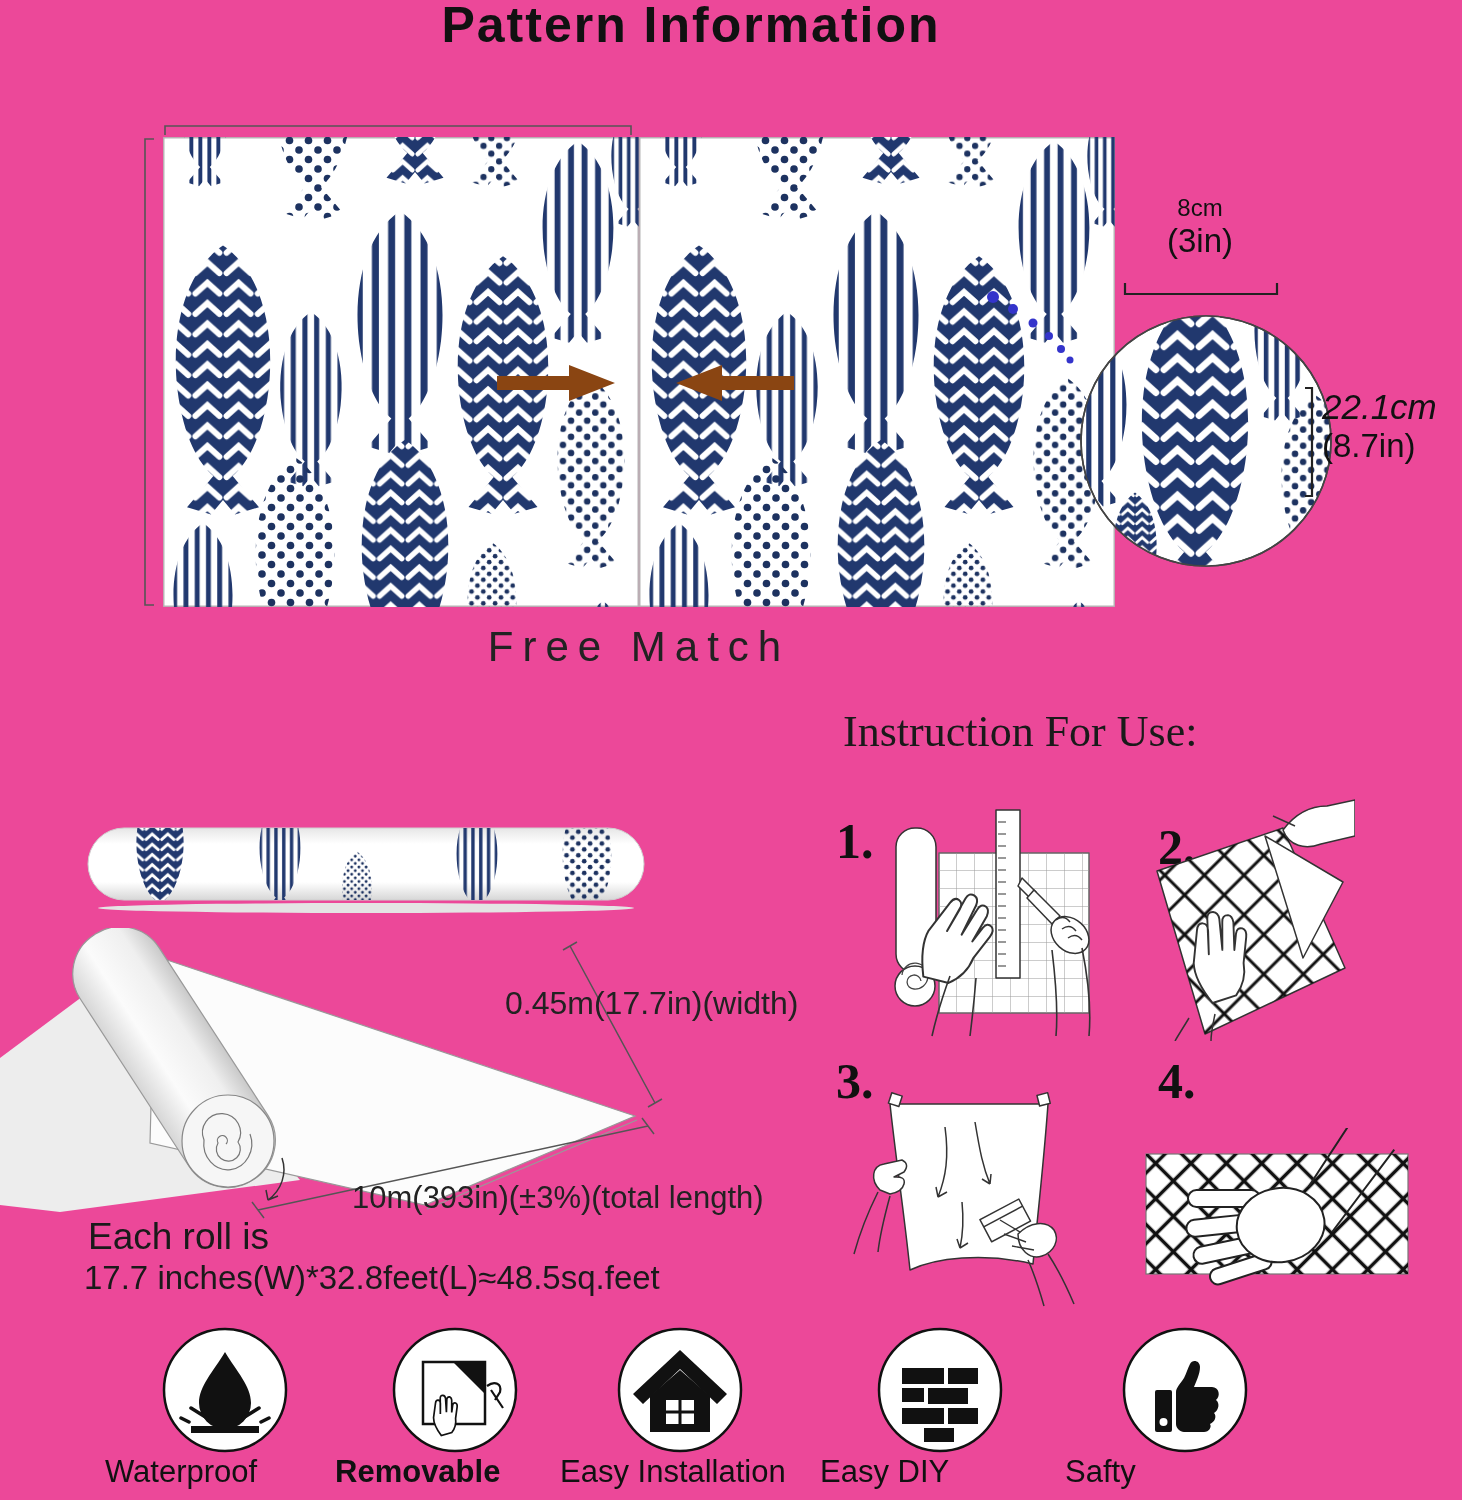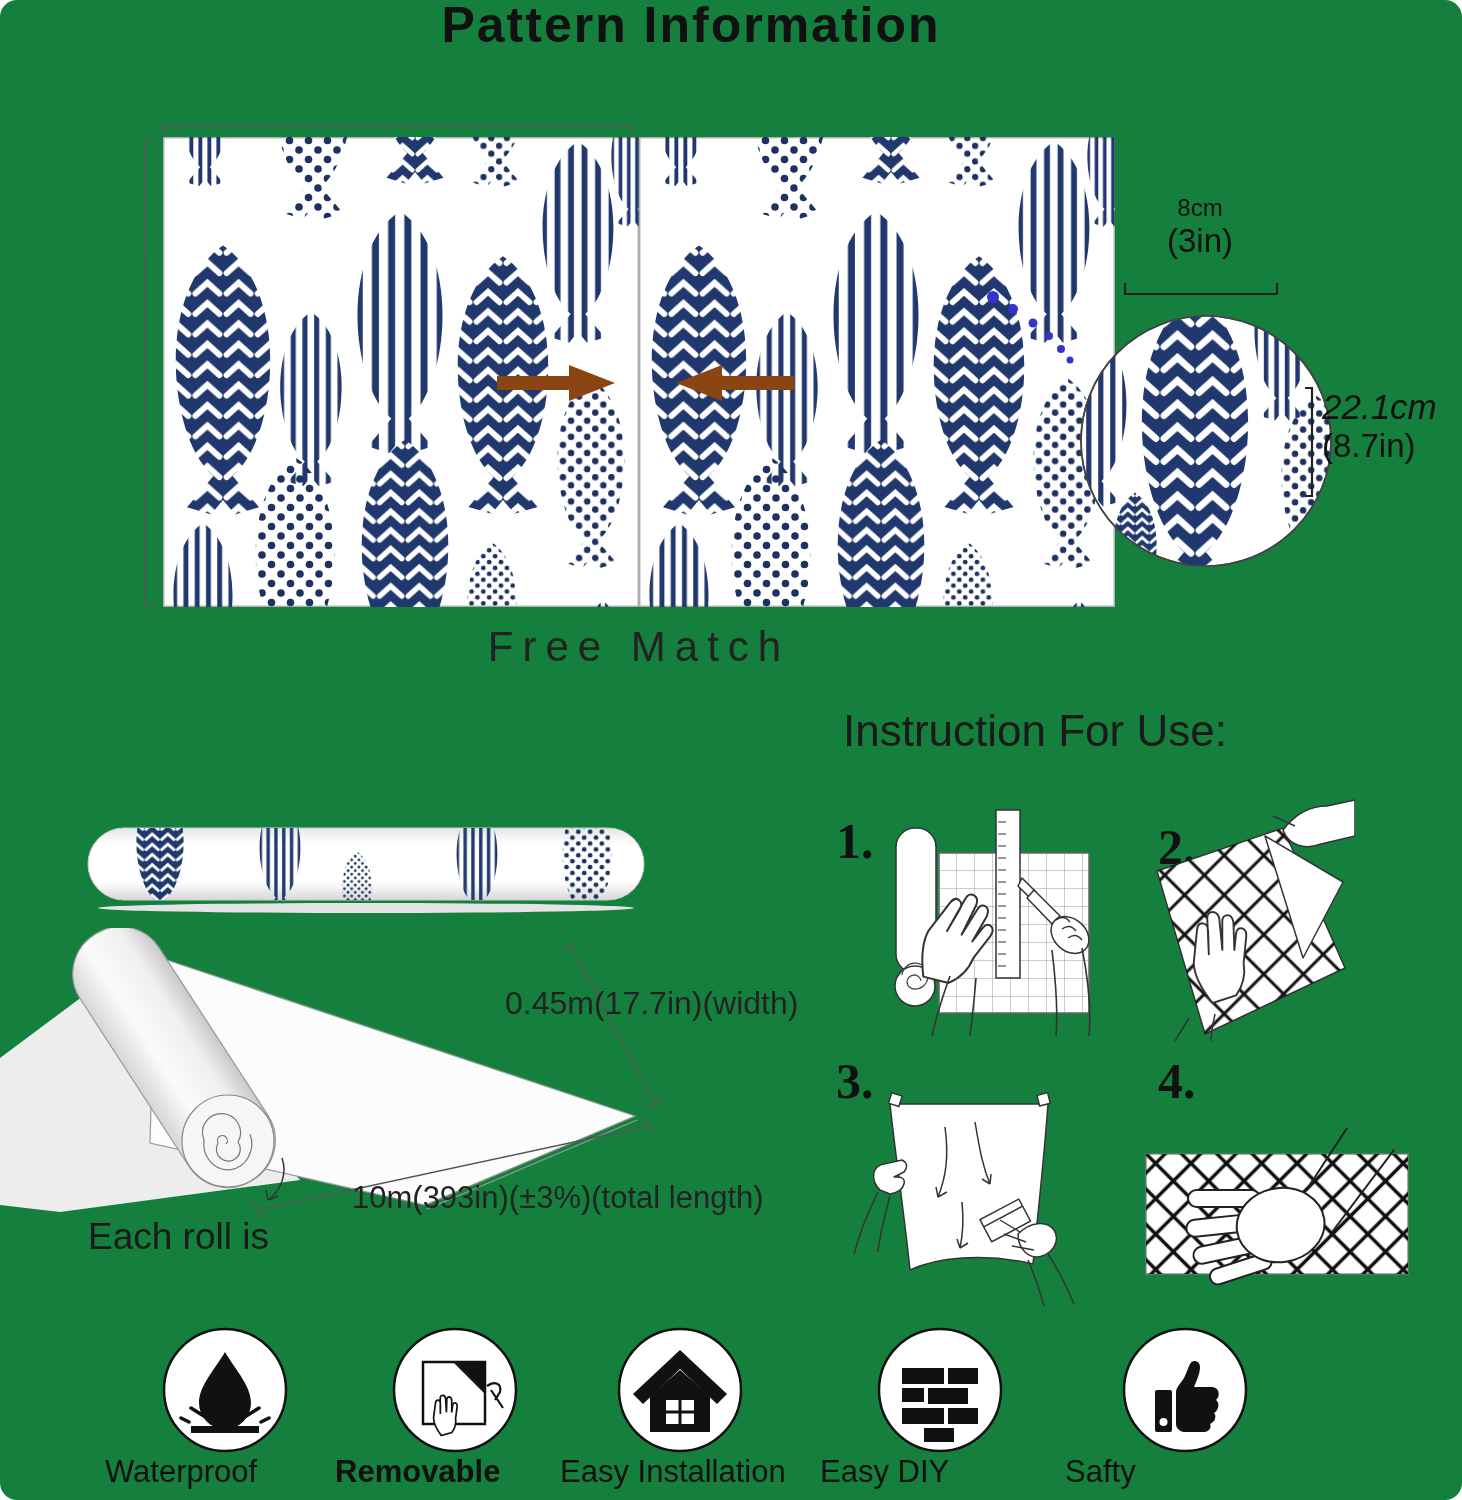--- a/index.html
+++ b/index.html
@@ -1,33 +1,33 @@
 <!DOCTYPE html>
 <html><head>
 <meta charset="utf-8">
 <style>
   html,body{margin:0;padding:0;background:#fff;}
-  #canvas{position:relative;width:1462px;height:1500px;background:#15803d;overflow:hidden;
-          font-family:"Liberation Sans","DejaVu Sans",sans-serif;color:#111;border-radius:17px;}
+  #canvas{position:relative;width:1462px;height:1500px;background:#ec4899;overflow:hidden;
+          font-family:"Liberation Sans","DejaVu Sans",sans-serif;color:#111;}
   .abs{position:absolute;}
   .title{left:0;top:-4px;width:1462px;text-align:center;font-size:50px;font-weight:bold;
          letter-spacing:2px;transform:translateX(-40px);}
   .dim-top{left:163px;top:78px;width:470px;text-align:center;font-size:42px;color:#1a1a1a;}
   .dim-left{left:0;top:330px;width:148px;text-align:center;line-height:1.12;color:#1a1a1a;}
   .dim-left .l1{font-size:42px;display:block;}
   .dim-left .l2{font-size:33px;display:block;}
   .free-match{left:163px;top:623px;width:952px;text-align:center;font-size:42px;
               letter-spacing:9px;color:#222;}
   .mag-w{left:1120px;top:194px;width:160px;text-align:center;line-height:1.15;color:#111;}
   .mag-w .l1{font-size:24px;display:block;}
   .mag-w .l2{font-size:33px;display:block;}
   .mag-h{left:1322px;top:387px;line-height:1.15;color:#111;}
   .mag-h .l1{font-size:35px;display:block;font-style:italic;}
   .mag-h .l2{font-size:33px;display:block;}
-  .instr-h{left:843px;top:706px;font-size:44px;color:#1a1a1a;}
+  .instr-h{left:843px;top:706px;font-size:44px;color:#1a1a1a;font-family:Liberation Serif, serif;}
   .step-num{font-family:"Liberation Serif","DejaVu Serif",serif;font-weight:bold;font-size:50px;color:#111;}
   .roll-w{left:505px;top:985px;font-size:32px;color:#222;}
   .roll-l{left:352px;top:1180px;font-size:31px;color:#222;}
   .each1{left:88px;top:1216px;font-size:37px;color:#1a1a1a;}
   .each2{left:84px;top:1259px;font-size:33px;color:#1a1a1a;}
   .feat-label{top:1454px;width:240px;text-align:left;font-size:31px;color:#111;}
   .feat-label.bold{font-weight:bold;}
   svg{display:block;}
 </style>
 </head>
@@ -270,20 +270,21 @@
     <circle cx="228" cy="213" r="46" fill="#f6f6f6" stroke="#888" stroke-width="1.2"></circle>
     <path d="M250,206 a24,26 0 1 1 -46,6 a19,19 0 1 1 34,2 a12,12 0 1 1 -20,1 a5,5 0 1 1 8,1" fill="none" stroke="#777" stroke-width="1.2"></path>
     <path d="M282,230 a40,38 0 0 1 -14,42 M268,272 l-2,-10 M268,272 l10,-4" fill="none" stroke="#333" stroke-width="1.5"></path>
     <path d="M570,18 L655,175 M563,22 L577,14 M648,179 L662,171" fill="none" stroke="#555" stroke-width="1.5"></path>
     <path d="M258,282 L648,198 M252,274 L264,290 M642,190 L654,206" fill="none" stroke="#555" stroke-width="1.5"></path>
   </svg>
 
   <div class="abs roll-w">0.45m(17.7in)(width)</div>
   <div class="abs roll-l">10m(393in)(±3%)(total length)</div>
   <div class="abs each1">Each roll is</div>
+  <div class="abs each2">17.7 inches(W)*32.8feet(L)≈48.5sq.feet</div>
 
   <svg class="abs" style="left:161px;top:1326px;" width="128" height="128">
     <circle cx="64" cy="64" r="61" fill="#fff" stroke="#111" stroke-width="2.5"></circle>
     <path d="M64,26 C76,46 90,60 90,77 a26,26 0 0 1 -52,0 C38,60 52,46 64,26 Z" fill="#111"></path>
     <rect x="30" y="100" width="68" height="7" fill="#111"></rect>
     <path d="M30,82 L46,92 M20,92 L28,96 M98,82 L82,92 M108,92 L100,96" stroke="#111" stroke-width="3.5" stroke-linecap="round"></path>
   </svg>
   <svg class="abs" style="left:391px;top:1326px;" width="128" height="128">
     <circle cx="64" cy="64" r="61" fill="#fff" stroke="#111" stroke-width="2.5"></circle>
     <rect x="32" y="36" width="62" height="62" fill="#fff" stroke="#111" stroke-width="2.5"></rect>

